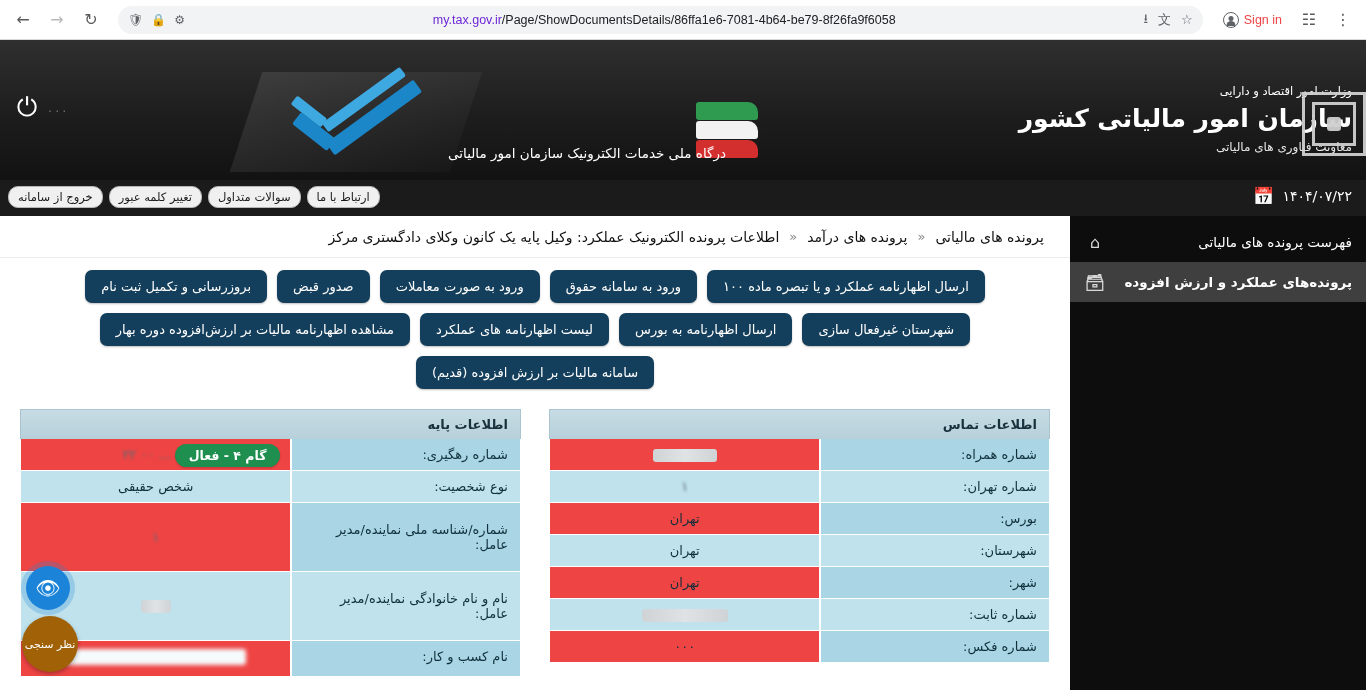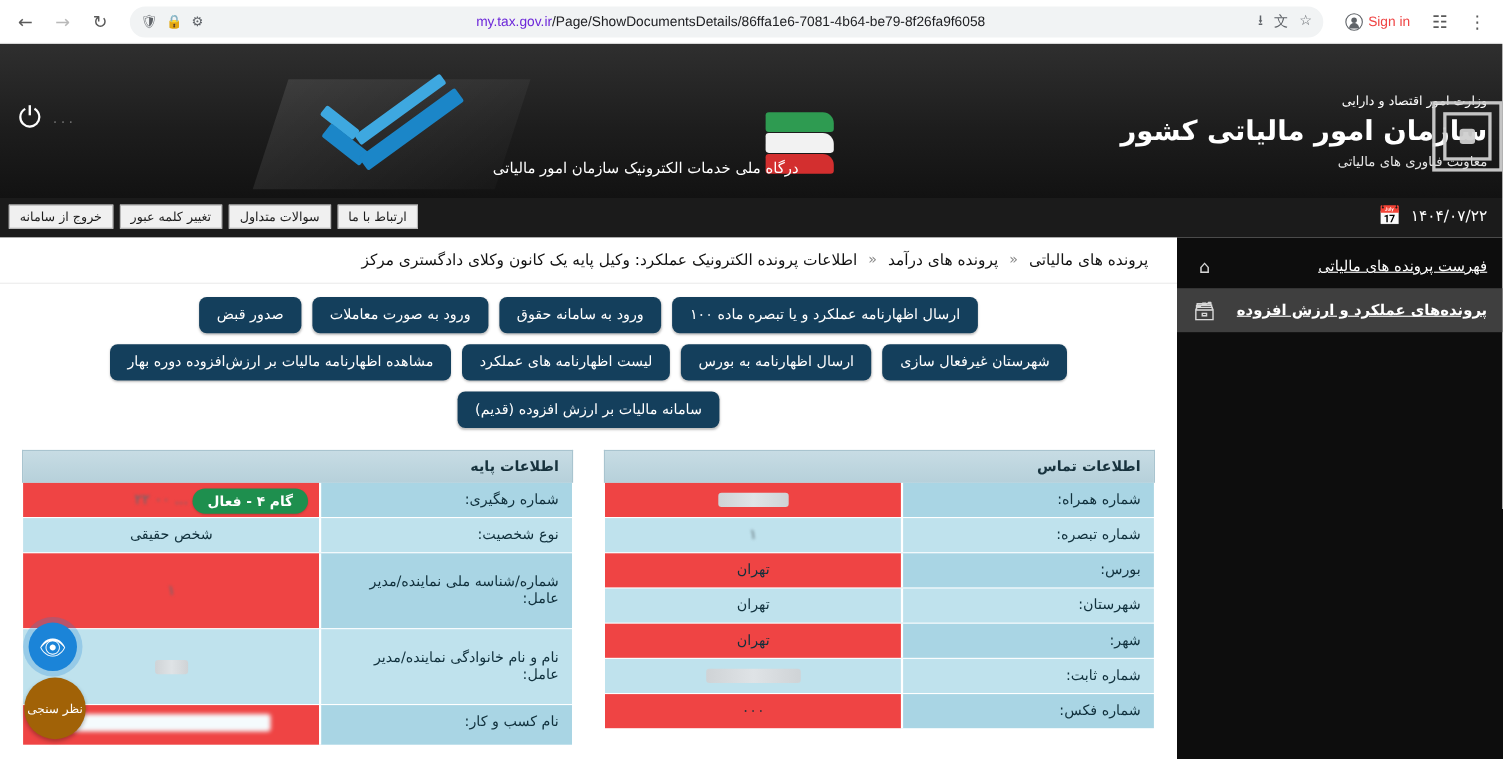--- a/index.html
+++ b/index.html
@@ -139,21 +139,21 @@
 
   
   .menu-strip {
     position: absolute; top: 140px; right: 0; left: 0; height: 36px;
     background: #1b1b1b;
   }
   .menu-btns { position: absolute; left: 8px; top: 6px; display: flex; gap: 6px; direction: ltr; }
   .menu-btn {
     background: #f0f0f0;
     border: 1px solid #b6b6b6;
-    border-radius: 0;
+    border-radius: 10px;
     font-size: 11.5px;
     color: #1b1b1b;
     padding: 3px 9px;
     cursor: pointer;
     white-space: nowrap;
   }
   .date-box {
     position: absolute; right: 14px; top: 6px;
     display: flex; align-items: center; gap: 8px; flex-direction: row-reverse;
     color: #ffffff; font-size: 14px;
@@ -170,21 +170,21 @@
     display: flex; align-items: center; justify-content: flex-start;
     gap: 12px;
     height: 40px;
     padding: 0 14px;
     color: #ffffff;
     font-size: 13.5px;
     cursor: pointer;
     flex-direction: row-reverse;
     justify-content: flex-start;
   }
-  .side-item .lbl { flex: 1; text-align: right; text-decoration: underline; }
+  .side-item .lbl { flex: 1; text-align: right; }
   .side-item.active { background: #3f3f3f; font-weight: 700; }
   .side-ico { width: 22px; text-align: center; font-size: 16px; color: #d7d7d7; }
 
   
   .content {
     position: absolute; top: 176px; right: 296px; left: 0; bottom: 0;
     background: #ffffff;
     overflow: hidden;
   }
   .breadcrumb {
@@ -399,20 +399,21 @@
       <span class="crumb-sep">«</span>
       <span>اطلاعات پرونده الکترونیک عملکرد: وکیل پایه یک کانون وکلای دادگستری مرکز</span>
     </div>
 
     <div class="btn-rows">
       <div class="btn-row">
         <div class="pill">ارسال اظهارنامه عملکرد و یا تبصره ماده ۱۰۰</div>
         <div class="pill">ورود به سامانه حقوق</div>
         <div class="pill">ورود به صورت معاملات</div>
         <div class="pill">صدور قبض</div>
+        <div class="pill">بروزرسانی و تکمیل ثبت نام</div>
       </div>
       <div class="btn-row">
         <div class="pill">شهرستان غیرفعال سازی</div>
         <div class="pill">ارسال اظهارنامه به بورس</div>
         <div class="pill">لیست اظهارنامه های عملکرد</div>
         <div class="pill">مشاهده اظهارنامه مالیات بر ارزش‌افزوده دوره بهار</div>
       </div>
       <div class="btn-row">
         <div class="pill">سامانه مالیات بر ارزش افزوده (قدیم)</div>
       </div>
@@ -421,21 +422,21 @@
     <div class="panels">
 
       <div class="panel">
         <div class="panel-head">اطلاعات تماس</div>
 
         <div class="row">
           <div class="k">شماره همراه:</div>
           <div class="v"><span class="blur w1">&nbsp;</span></div>
         </div>
         <div class="row alt">
-          <div class="k">شماره تبصره:</div>
+          <div class="k">شماره تهران:</div>
           <div class="v"><span class="blur-txt">۱</span></div>
         </div>
         <div class="row">
           <div class="k">بورس:</div>
           <div class="v">تهران</div>
         </div>
         <div class="row alt">
           <div class="k">شهرستان:</div>
           <div class="v">تهران</div>
         </div>

